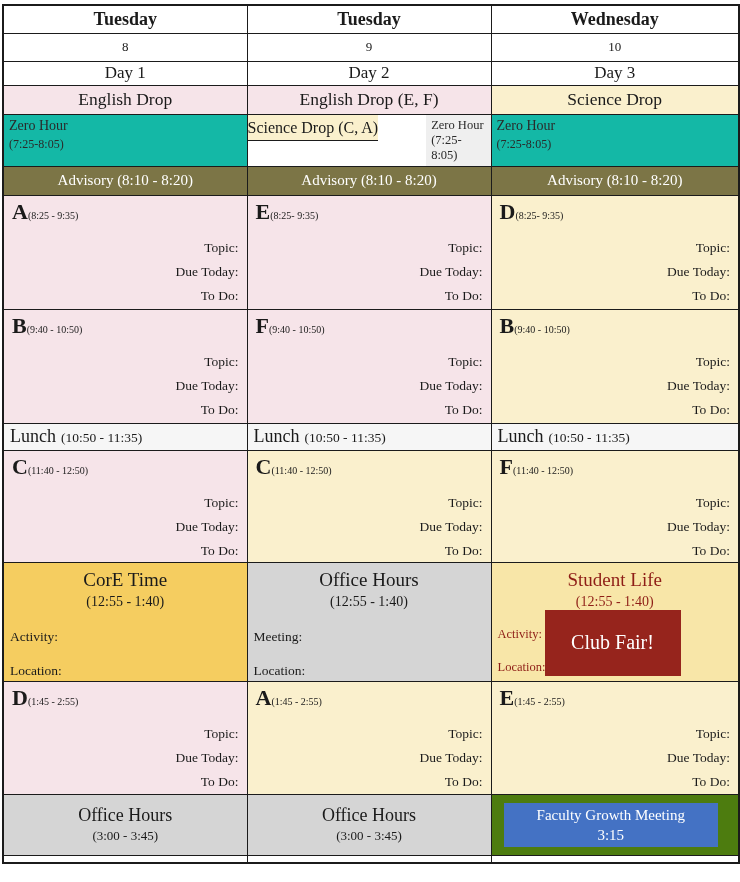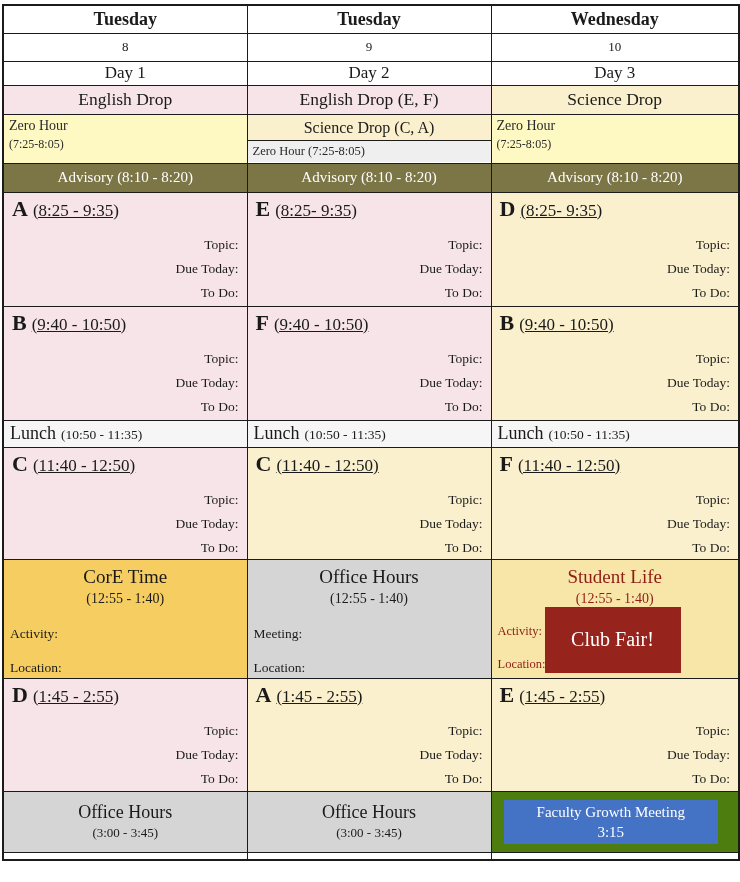--- a/index.html
+++ b/index.html
@@ -19,34 +19,34 @@
     font-weight:bold;font-size:18px;}
   td.dayname{text-align:center;vertical-align:middle;font-weight:bold;font-size:18px;background:#ffffff;}
   td.datenum{text-align:center;vertical-align:middle;font-size:13px;background:#ffffff;}
   td.daylabel{text-align:center;vertical-align:middle;font-size:17px;background:#ffffff;}
   td.drop{text-align:center;vertical-align:middle;font-size:17.5px;}
 
   .bg-pink{background:#f6e4e9;}
   .bg-cream{background:#faf0cd;}
 
   
-  td.zero{background:#fef9c3;color:#2a2a2a;padding:3px 5px;}
+  td.zero{background:#14b8a6;color:#2a2a2a;padding:3px 5px;}
   .z1{font-size:14px;}
   .z2{font-size:12px;margin-top:3px;}
-  .tues-zero-wrap{display:flex;flex-direction:column;height:100%;}
+  .tues-zero-wrap{display:flex;flex-direction:row;height:100%;gap:48px;}
   .scidrop{background:#faf0cd;border-bottom:1.5px solid #1b1b1b;text-align:center;
     font-size:16px;height:25px;line-height:25px;}
   .zcombined{background:#efefef;color:#2a2a2a;font-size:12.5px;padding:3px 5px;flex:1;}
 
   td.advisory{background:#7c7546;color:#ffffff;text-align:center;vertical-align:middle;font-size:15px;}
 
   
   td.period{padding:3px 8px;}
   .pletter{font-weight:bold;font-size:22px;}
-  .ptime{font-size:17px;margin-left:5px;text-decoration:underline;}
+  .ptime{font-size:10px;}
   .pfield{font-size:13.5px;margin-top:7px;line-height:17px;text-align:right;}
   .pfield.first{margin-top:14px;}
 
   
   td.lunch{background:#f6f6f6;vertical-align:middle;padding:0 6px;}
   .lname{font-size:18px;}
   .ltime{font-size:13.5px;margin-left:5px;}
 
   
   td.midday{position:relative;}

